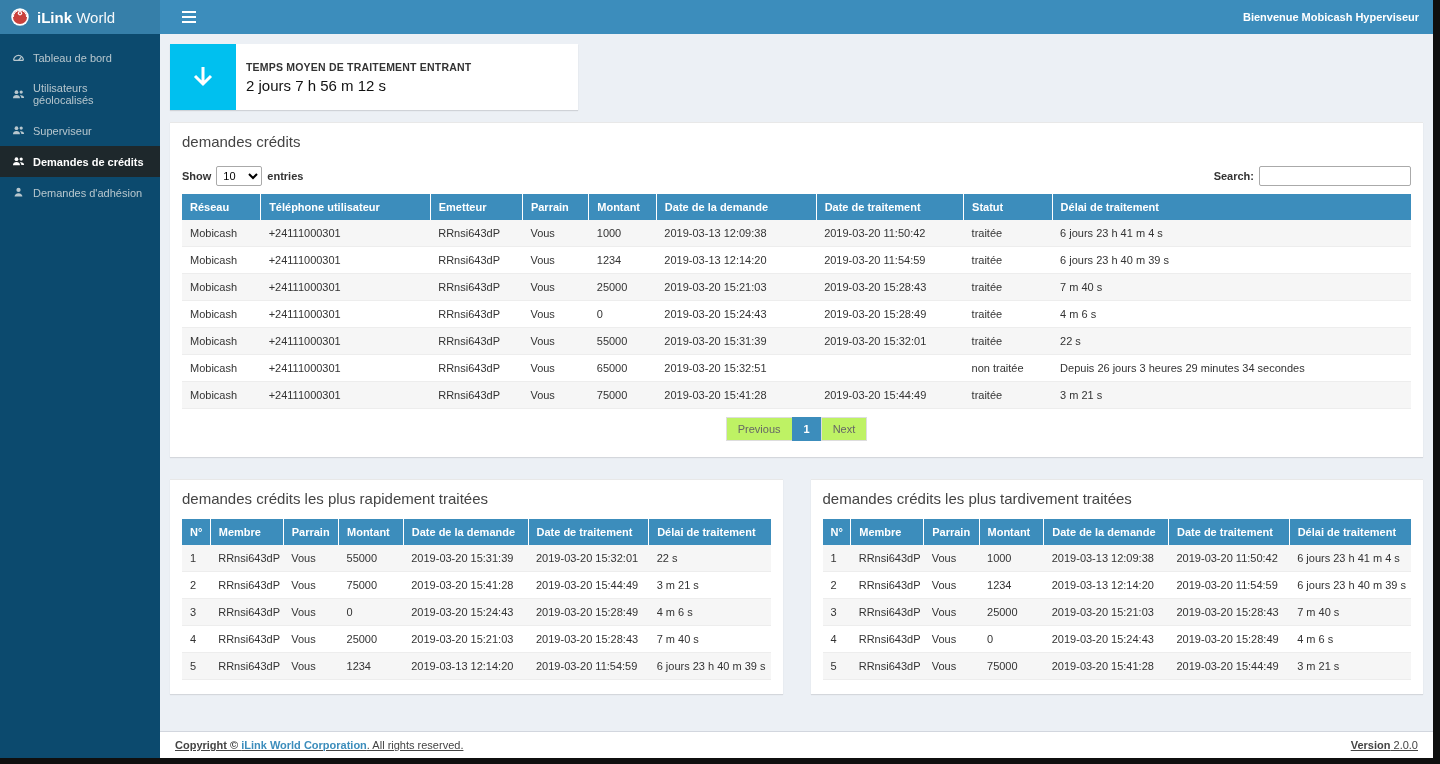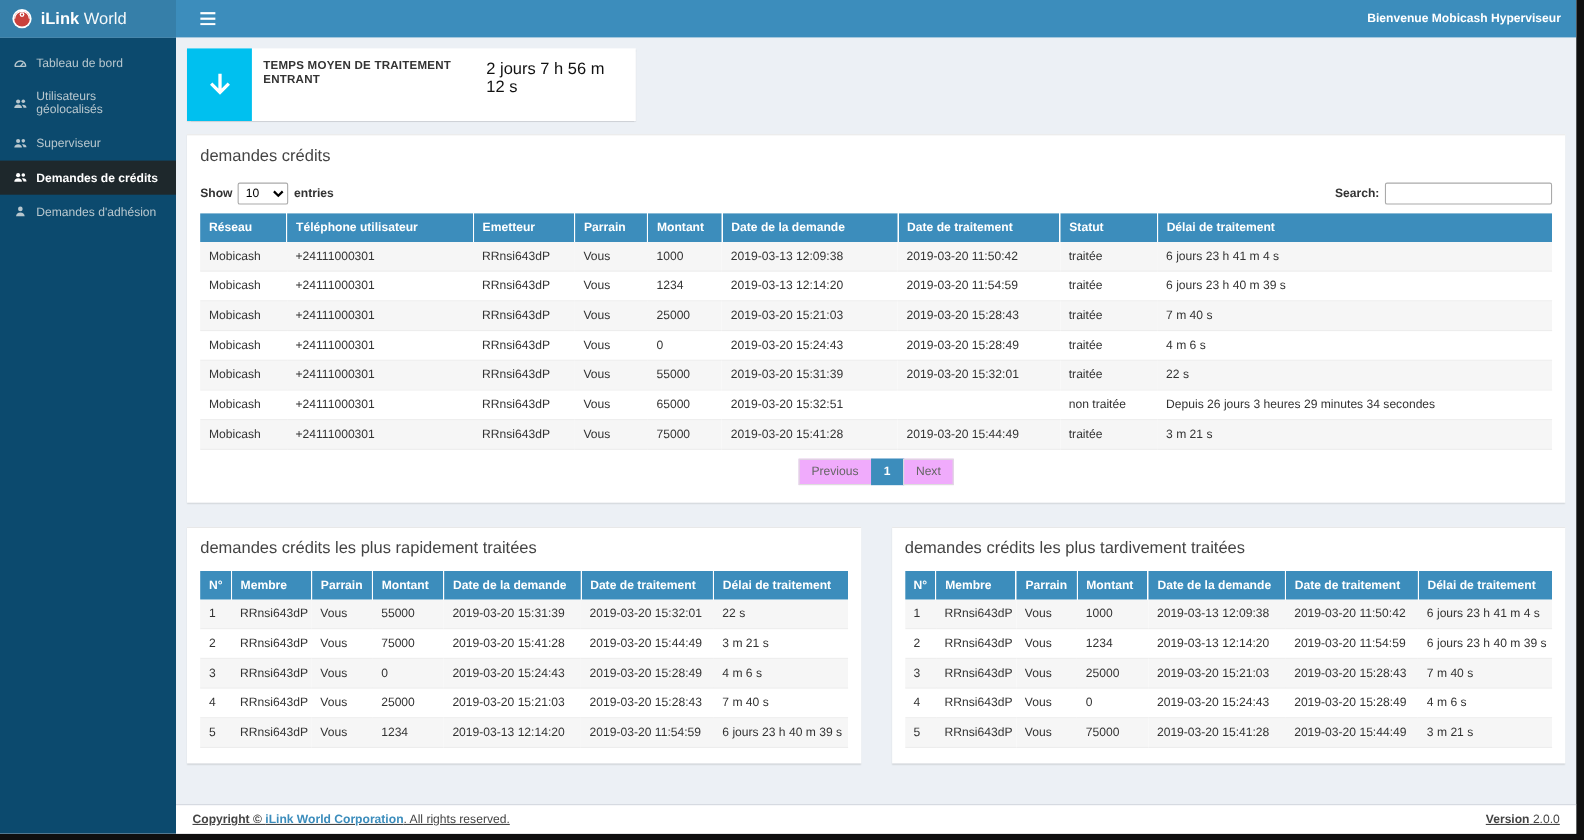--- a/index.html
+++ b/index.html
@@ -21,21 +21,21 @@
   .side-item { display:flex; align-items:center; gap:8px; padding:9px 10px 9px 12px; color:#b8c7ce; font-size:11px; cursor:pointer; }
   .side-item .ico { width:13px; height:13px; flex:0 0 13px; display:inline-flex; }
   .side-item.active { background:#1e282c; color:#fff; font-weight:bold; }
 
   
   .content { position:absolute; top:34px; left:160px; right:0; bottom:27px; padding:10px 10px 0 10px; overflow:hidden; }
 
   
   .info-box { width:408px; height:66px; background:#fff; box-shadow:0 1px 1px rgba(0,0,0,0.12); display:flex; margin-bottom:12px; }
   .info-box .ib-icon { width:66px; height:66px; background:#00c0ef; display:flex; align-items:center; justify-content:center; }
-  .ib-content { padding:10px 10px; display:flex; justify-content:center; }
+  .ib-content { padding:10px 10px; display:flex; flex-direction:column; justify-content:center; }
   .ib-label { font-size:10.5px; font-weight:bold; color:#333; letter-spacing:.2px; margin-bottom:4px; }
   .ib-value { font-size:15px; font-weight:normal; color:#111; }
 
   
   .box { background:#fff; box-shadow:0 1px 1px rgba(0,0,0,0.1); border-top:1px solid #e8e8e8; }
   .box-title { font-size:15px; color:#444; padding:10px 12px 8px 12px; }
   .box-body { padding:4px 12px 14px 12px; }
 
   
   .dt-controls { display:flex; justify-content:space-between; align-items:center; font-size:11px; color:#333; font-weight:bold; padding:4px 0 8px 0; }
@@ -64,21 +64,21 @@
   
   .small-table th:nth-child(1), .small-table td:nth-child(1){ width:4.8%; }
   .small-table th:nth-child(2), .small-table td:nth-child(2){ width:12.4%; }
   .small-table th:nth-child(3), .small-table td:nth-child(3){ width:9.4%; }
   .small-table th:nth-child(4), .small-table td:nth-child(4){ width:11%; }
   .small-table th:nth-child(5), .small-table td:nth-child(5){ width:21.2%; }
   .small-table th:nth-child(6), .small-table td:nth-child(6){ width:20.5%; }
 
   .dt-info { font-size:11px; color:#333; padding:12px 0 4px 0; }
   .dt-paginate { display:flex; justify-content:center; padding:8px 0 2px 0; }
-  .page-btn { font-size:11px; color:#666; background:#f0abfc; border:1px solid #ddd; padding:5px 11px; margin-left:-1px; cursor:pointer; }
+  .page-btn { font-size:11px; color:#666; background:#bef264; border:1px solid #ddd; padding:5px 11px; margin-left:-1px; cursor:pointer; }
   .page-btn.first { margin-left:0; }
   .page-btn.active { background:#3c8dbc; border-color:#3c8dbc; color:#fff; font-weight:bold; }
 
   .bottom-row { display:flex; gap:28px; margin-top:22px; }
   .bottom-row .box { flex:1; }
 
   
   .footer { position:absolute; left:160px; right:0; bottom:0; height:27px; background:#fff; border-top:1px solid #d2d6de; display:flex; align-items:center; justify-content:space-between; padding:0 15px; font-size:11px; color:#444;text-decoration:underline; }
   .footer a { color:#3c8dbc; text-decoration:none; font-weight:bold; cursor:pointer; }
   .footer b { font-weight:bold; }

